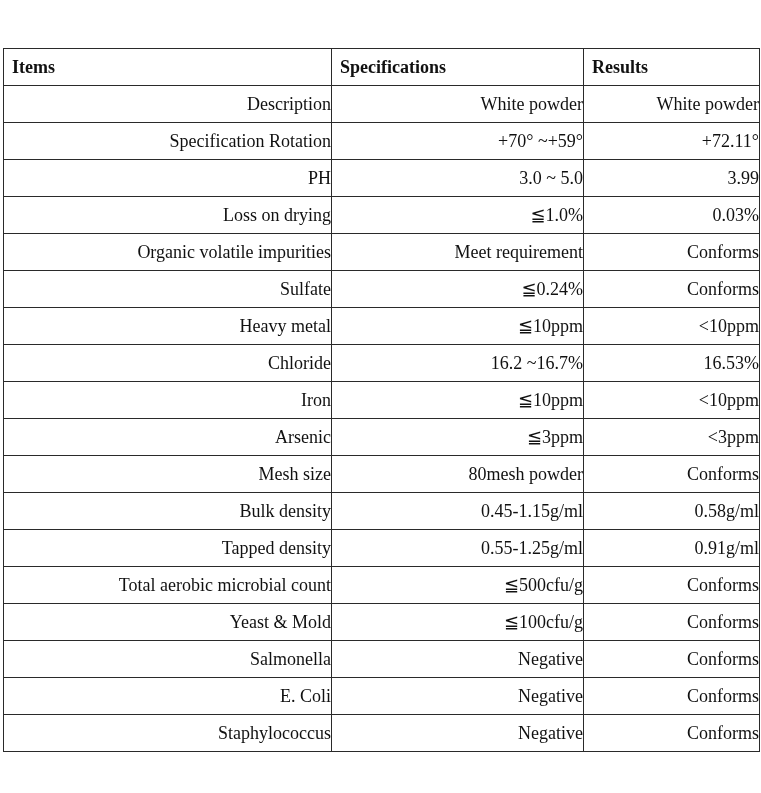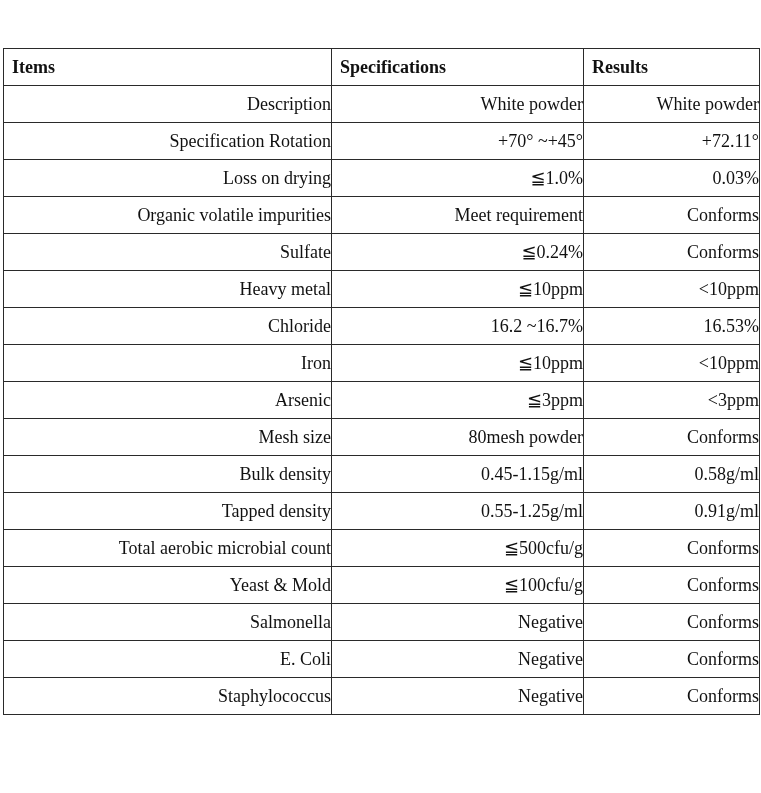--- a/index.html
+++ b/index.html
@@ -64,22 +64,27 @@
     </tr>
   </thead>
   <tbody>
     <tr>
       <td>Description</td>
       <td>White powder</td>
       <td>White powder</td>
     </tr>
     <tr>
       <td>Specification Rotation</td>
-      <td>+70° ~+45°</td>
+      <td>+70° ~+59°</td>
       <td>+72.11°</td>
+    </tr>
+    <tr>
+      <td>PH</td>
+      <td>3.0 ~ 5.0</td>
+      <td>3.99</td>
     </tr>
     <tr>
       <td>Loss on drying</td>
       <td>≦1.0%</td>
       <td>0.03%</td>
     </tr>
     <tr>
       <td>Organic volatile impurities</td>
       <td>Meet requirement</td>
       <td>Conforms</td>

